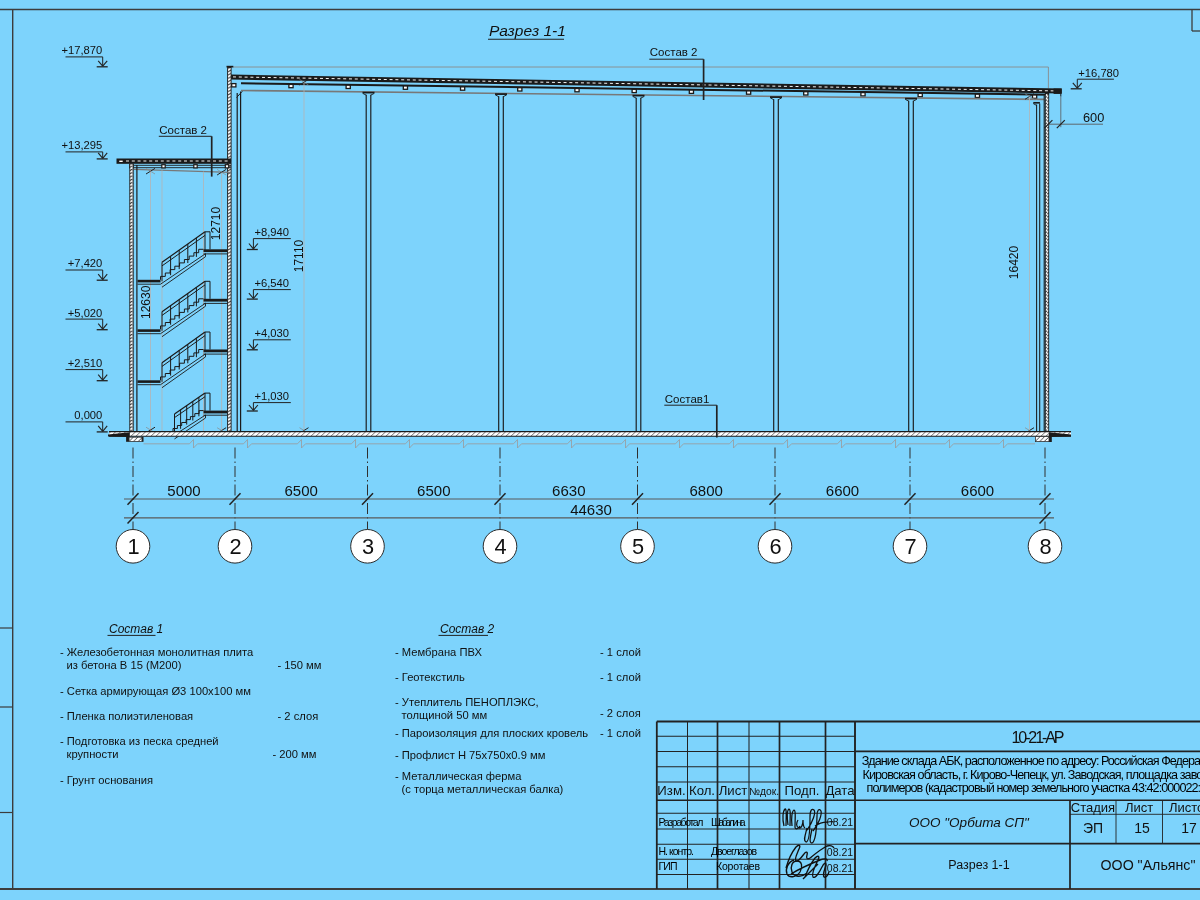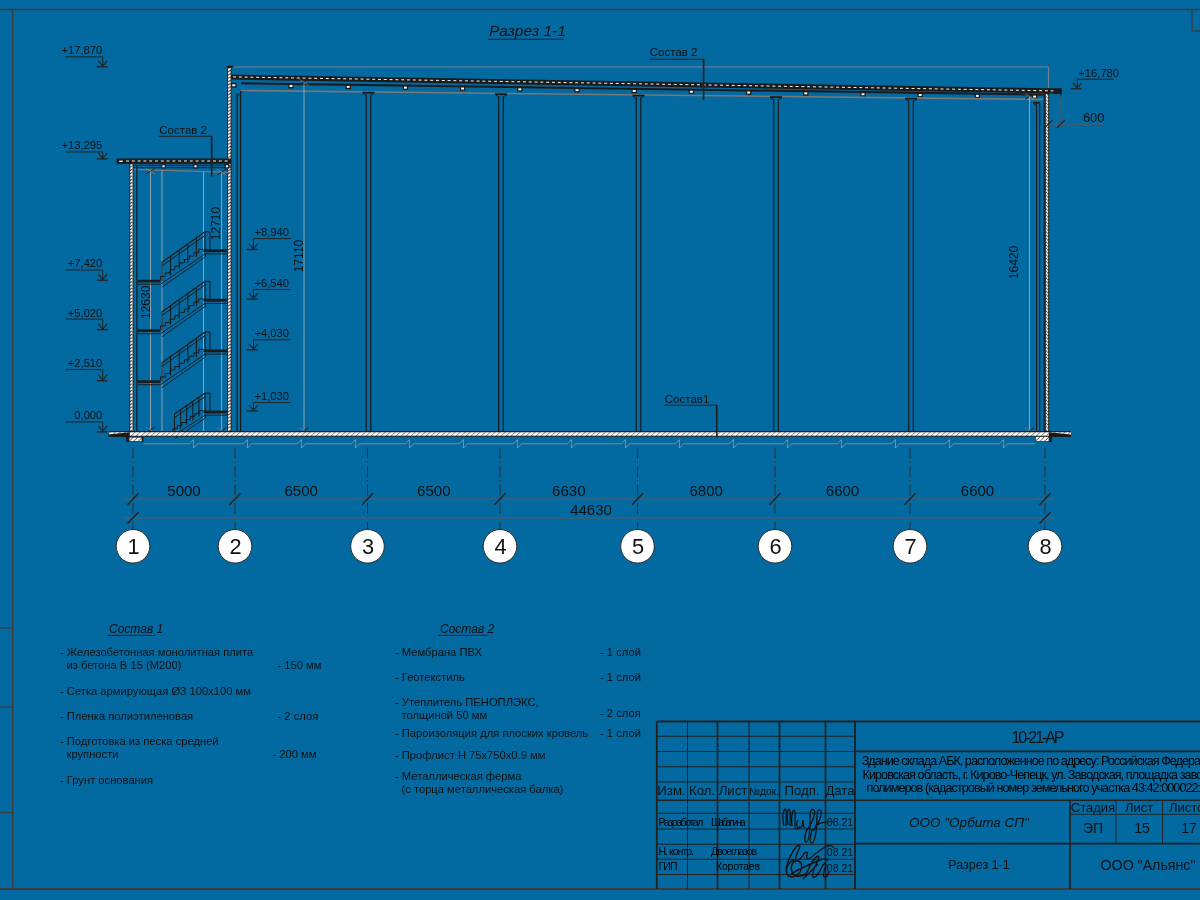--- a/index.html
+++ b/index.html
@@ -1,15 +1,15 @@
 <!DOCTYPE html>
 <html><head><meta charset="utf-8">
 <style>
 html,body{margin:0;padding:0;background:#ffffff;}
-#sheet{position:relative;width:1200px;height:900px;background:#0369a1;overflow:hidden;text-decoration:underline;}
+#sheet{position:relative;width:1200px;height:900px;background:#7dd3fc;overflow:hidden;text-decoration:underline;}
 svg{display:block;}
 svg text{font-family:"Liberation Sans",sans-serif;}
 </style></head>
 <body>
 <div id="sheet">
 <svg width="1200" height="900" viewBox="0 0 1200 900">
 <defs>
 <pattern id="wallh" width="3.4" height="3.3" patternUnits="userSpaceOnUse">
 <rect width="3.4" height="3.3" fill="#fff"></rect>
 <line x1="-0.5" y1="2.9" x2="3.9" y2="0.4" stroke="#1d1d1d" stroke-width="0.85"></line>

